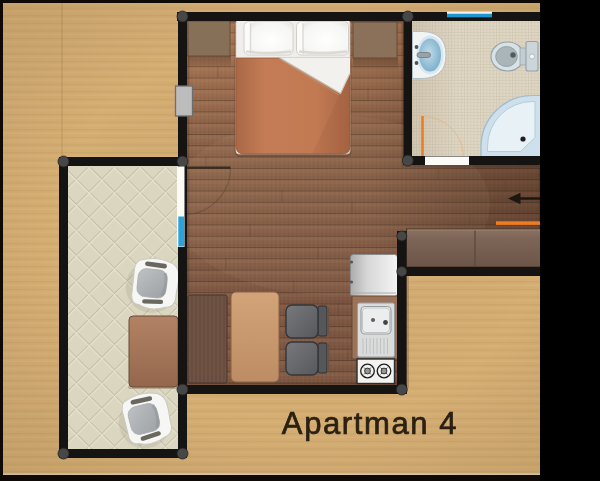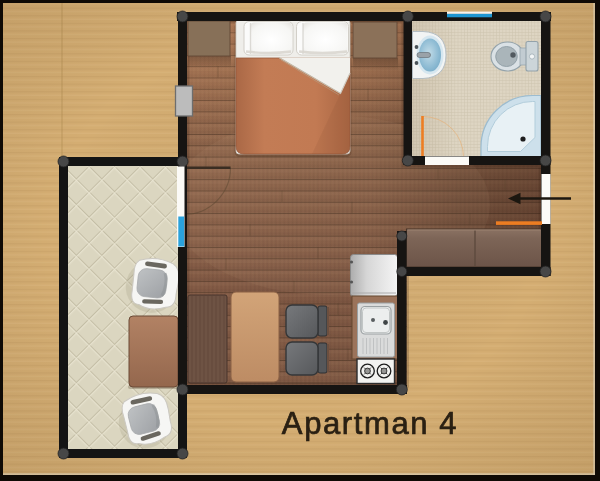--- a/index.html
+++ b/index.html
@@ -1,16 +1,16 @@
 <!DOCTYPE html>
 <html><head>
 <meta charset="utf-8">
 <style>
   html,body{margin:0;padding:0;background:#000;}
-  #stage{width:600px;height:481px;position:relative;overflow:hidden;font-family:"Liberation Sans", sans-serif;text-decoration:underline;}
+  #stage{width:540px;height:481px;position:relative;overflow:hidden;font-family:"Liberation Sans", sans-serif;text-decoration:underline;}
 </style>
 </head>
 <body>
 <div id="stage">
 <svg width="600" height="481" viewBox="0 0 600 481">
 <defs>
   <linearGradient id="woodBase" x1="0" y1="21" x2="0" y2="394" gradientUnits="userSpaceOnUse">
     <stop offset="0" stop-color="#9e6f50"></stop>
     <stop offset="0.3" stop-color="#8d644a"></stop>
     <stop offset="0.7" stop-color="#815944"></stop>

